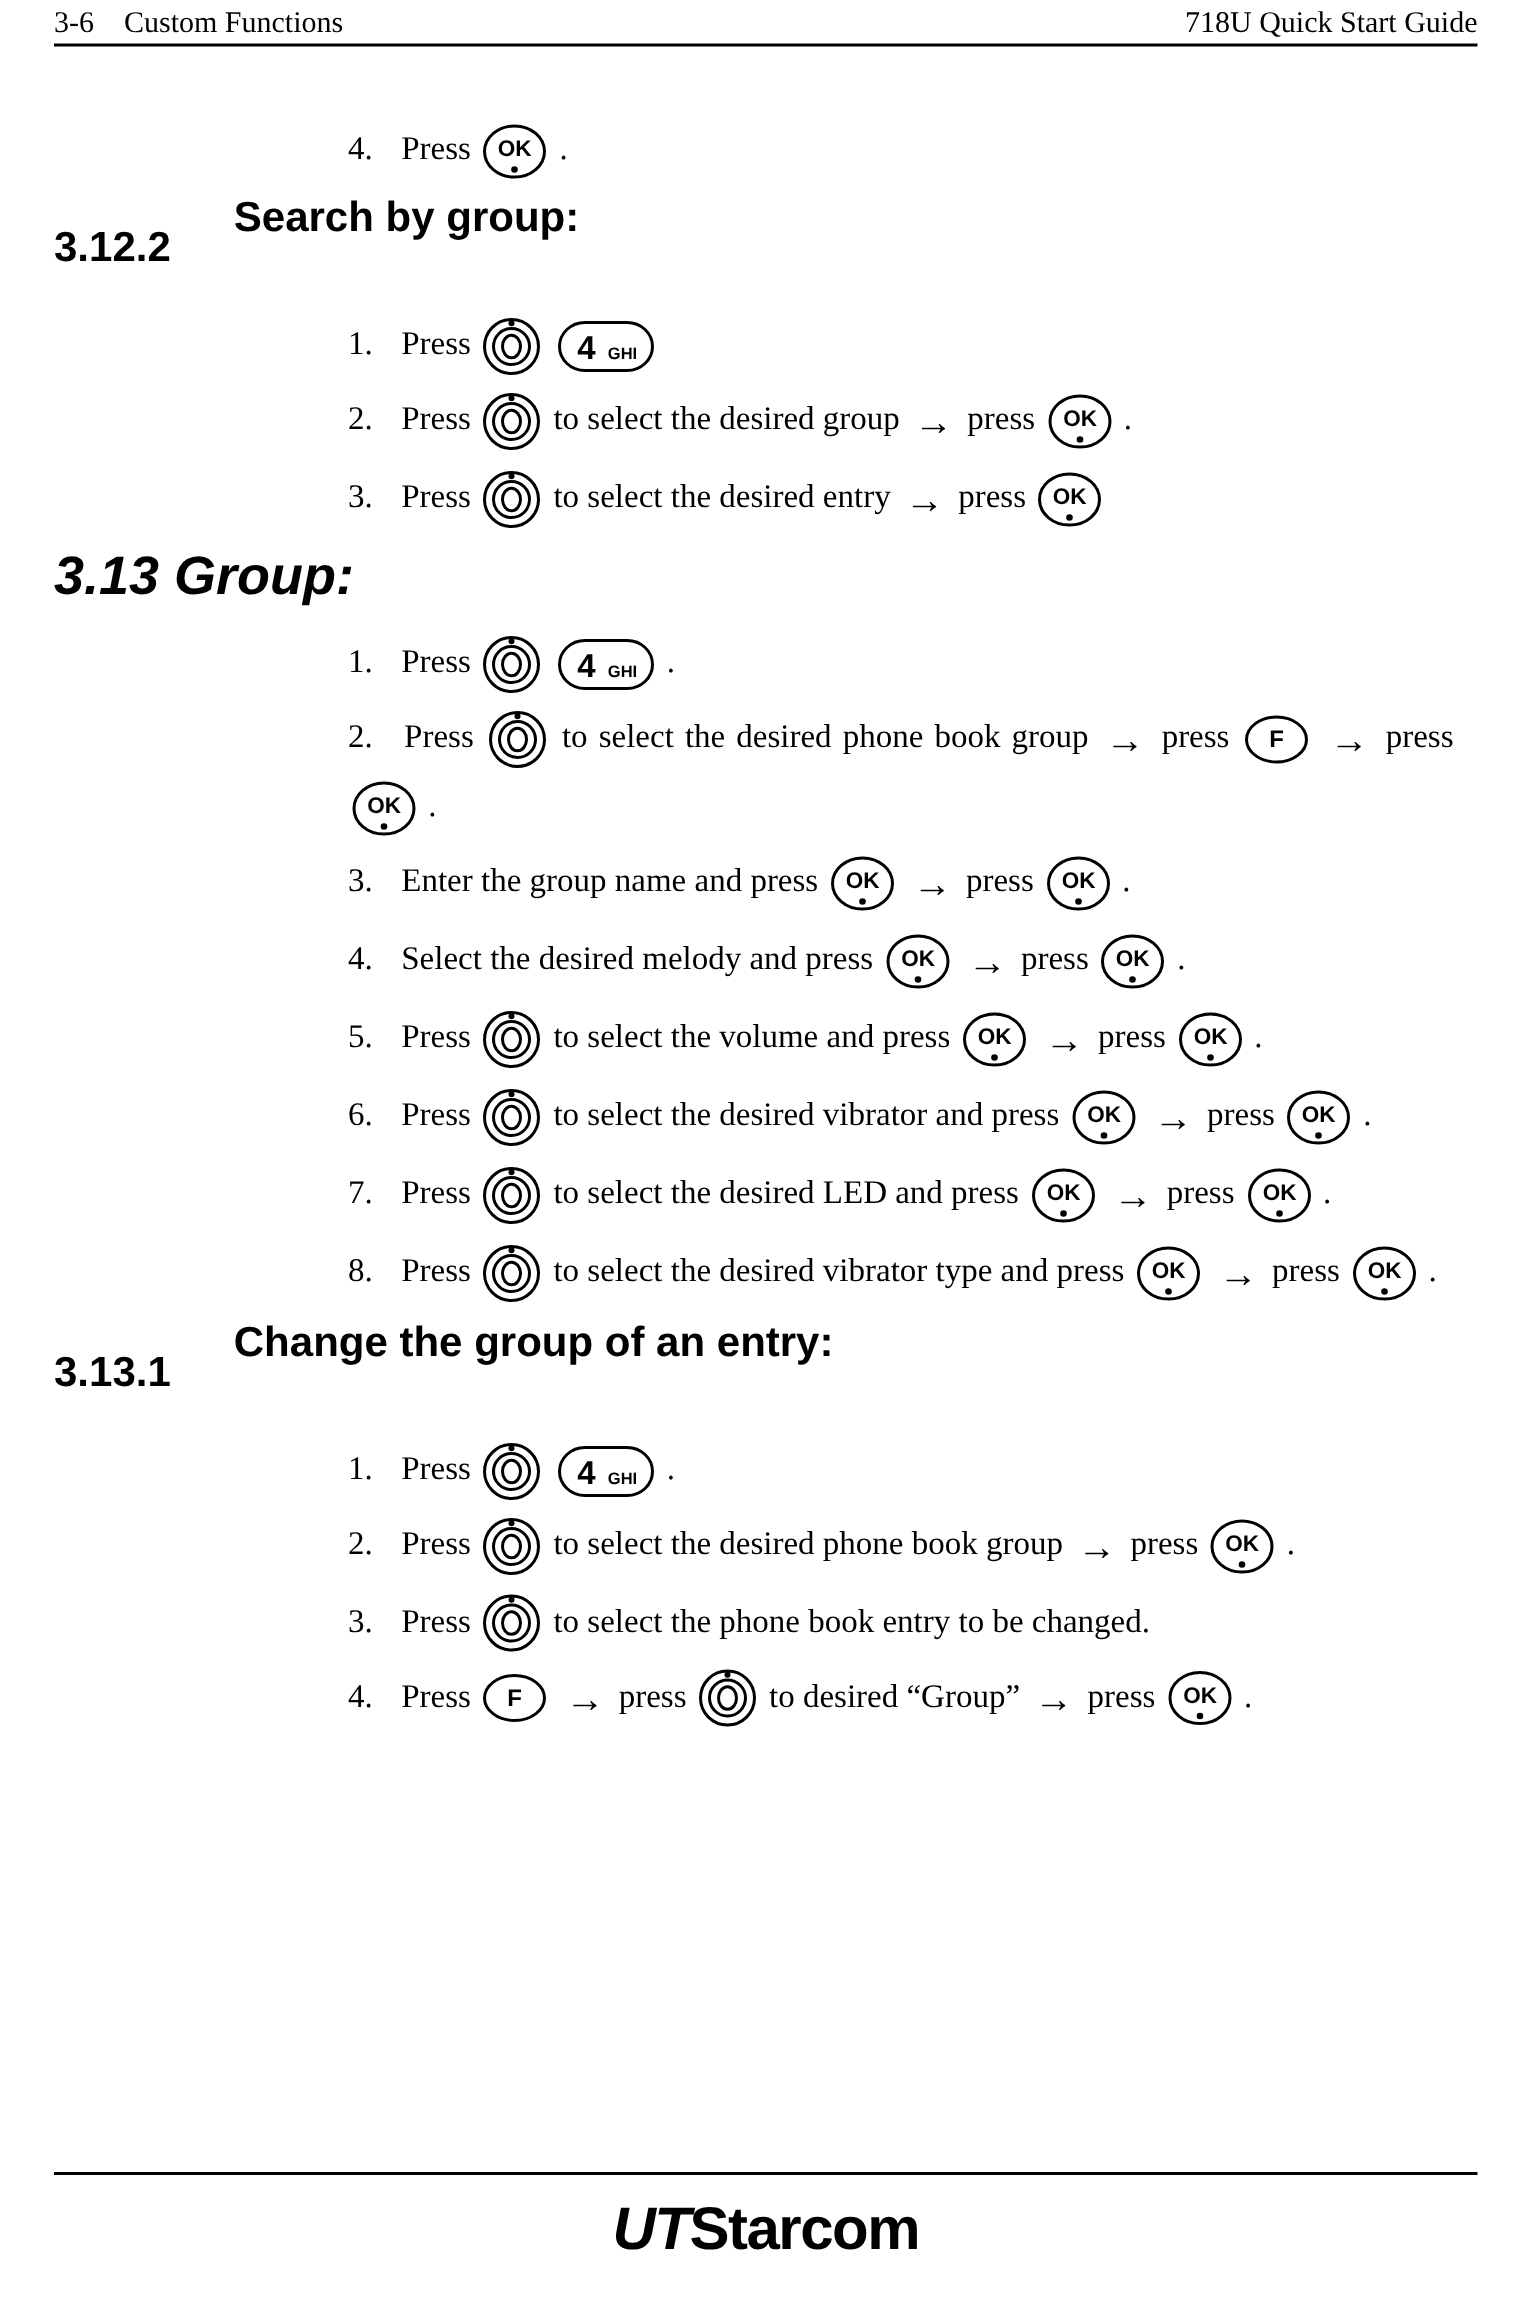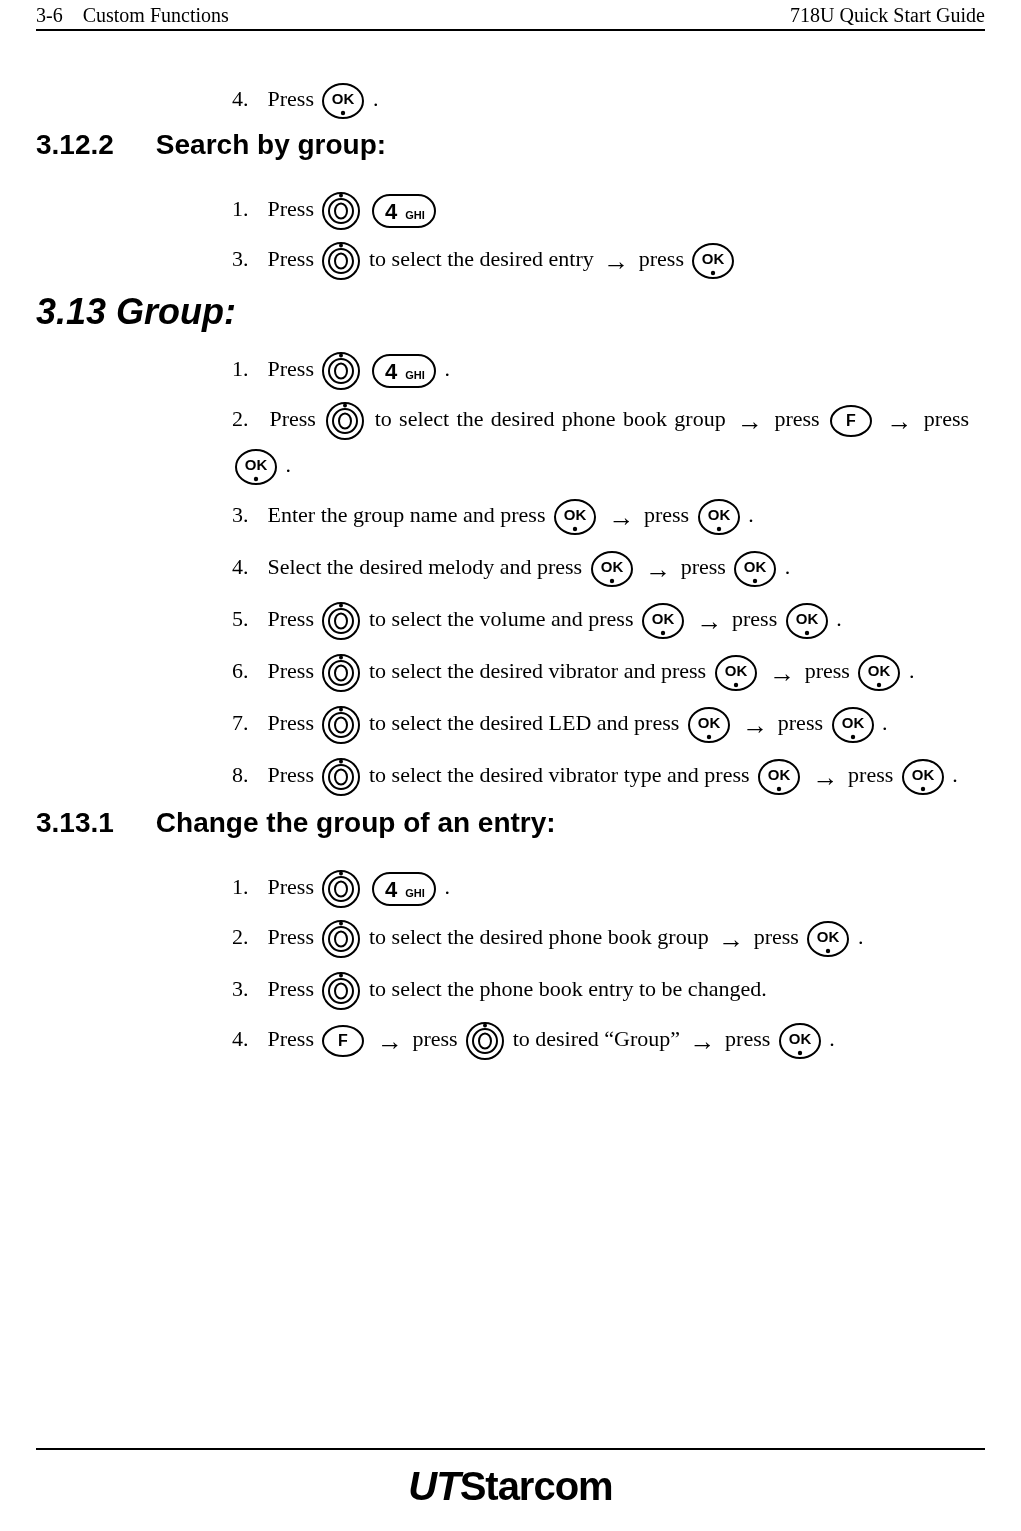--- a/index.html
+++ b/index.html
@@ -46,21 +46,21 @@
   }
 
   .heading-l2{
     font-family:Arial,Helvetica,sans-serif;
     font-weight:bold;
     font-size:28px;
     margin:8px 0 26px 0;
     display:flex;
     gap:42px;
   }
-  .heading-l2 .num{white-space:nowrap;}
+  .heading-l2 .num{white-space:nowrap;margin-top:20px;}
 
   .heading-l1{
     font-family:Arial,Helvetica,sans-serif;
     font-weight:bold;
     font-style:italic;
     font-size:36px;
     margin:8px 0 14px 0;
   }
 
   .step{
@@ -173,20 +173,34 @@
       <span class="n">1.</span>
       <span>Press </span>
       <span class="icon nav-wheel"><svg viewBox="0 0 40 40">
             <use href="#def-nav"></use>
           </svg></span>
       <span class="icon key-cap"><svg viewBox="0 0 66 40">
             <use href="#def-key4"></use>
           </svg></span>
     </div>
 
+    <div class="step">
+      <span class="n">2.</span>
+      <span>Press </span>
+      <span class="icon nav-wheel"><svg viewBox="0 0 40 40">
+            <use href="#def-nav"></use>
+          </svg></span>
+      <span> to select the desired group </span>
+      <span class="arrow">→</span>
+      <span> press </span>
+      <span class="icon ok-oval"><svg viewBox="0 0 44 38">
+            <use href="#def-ok"></use>
+          </svg></span>
+      <span>.</span>
+    </div>
 
     <div class="step">
       <span class="n">3.</span>
       <span>Press </span>
       <span class="icon nav-wheel"><svg viewBox="0 0 40 40">
             <use href="#def-nav"></use>
           </svg></span>
       <span> to select the desired entry </span>
       <span class="arrow">→</span>
       <span> press </span>

